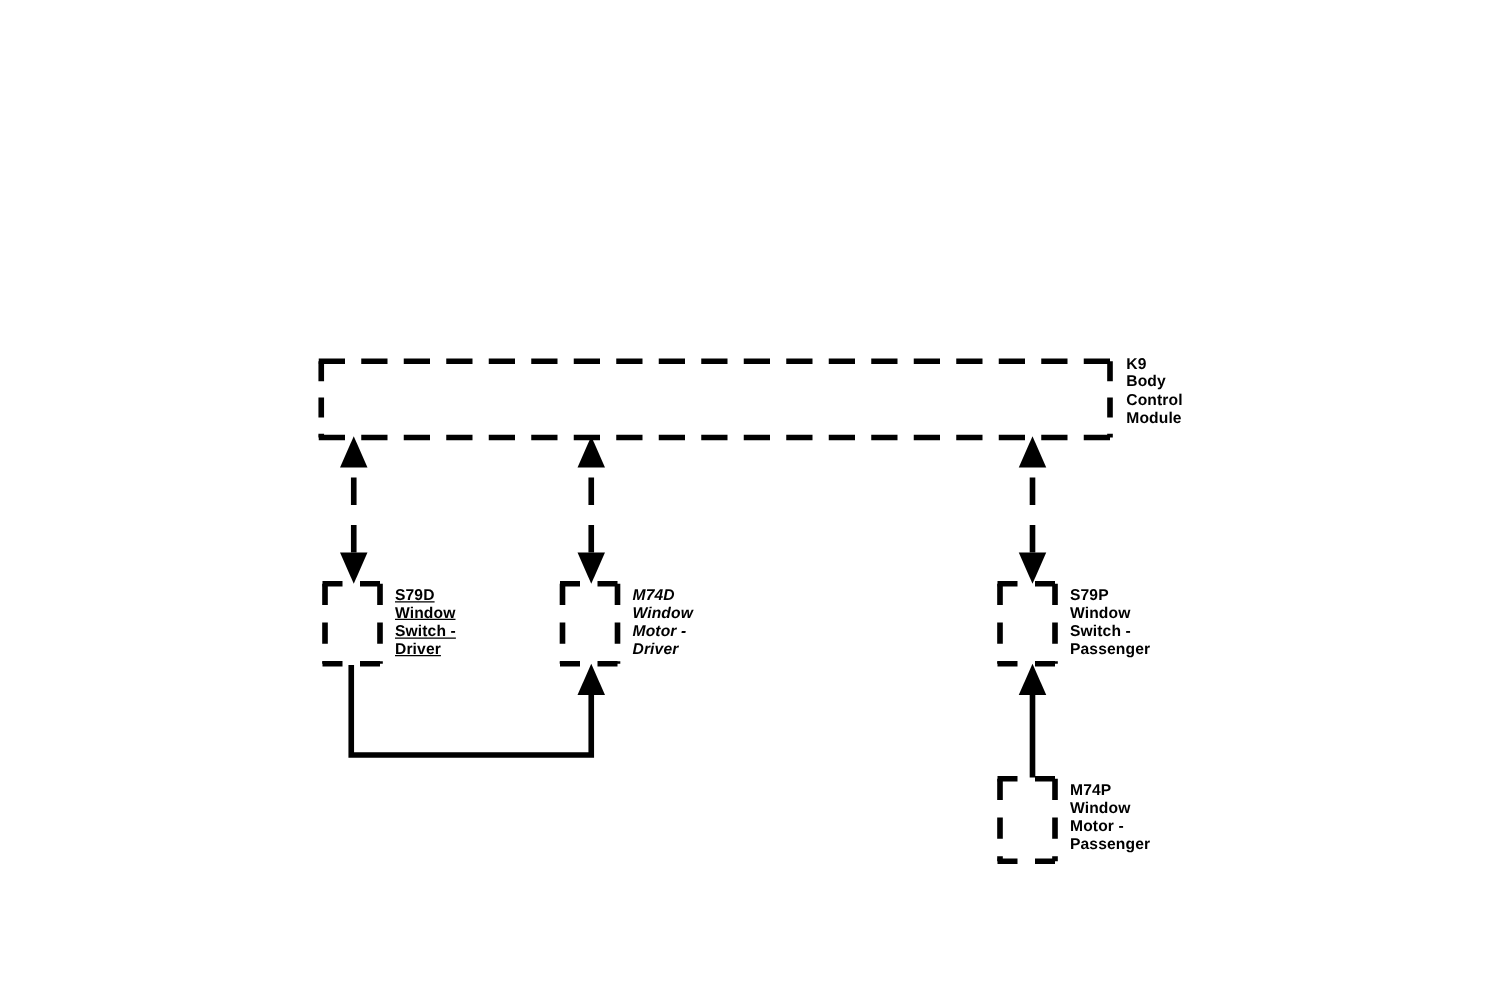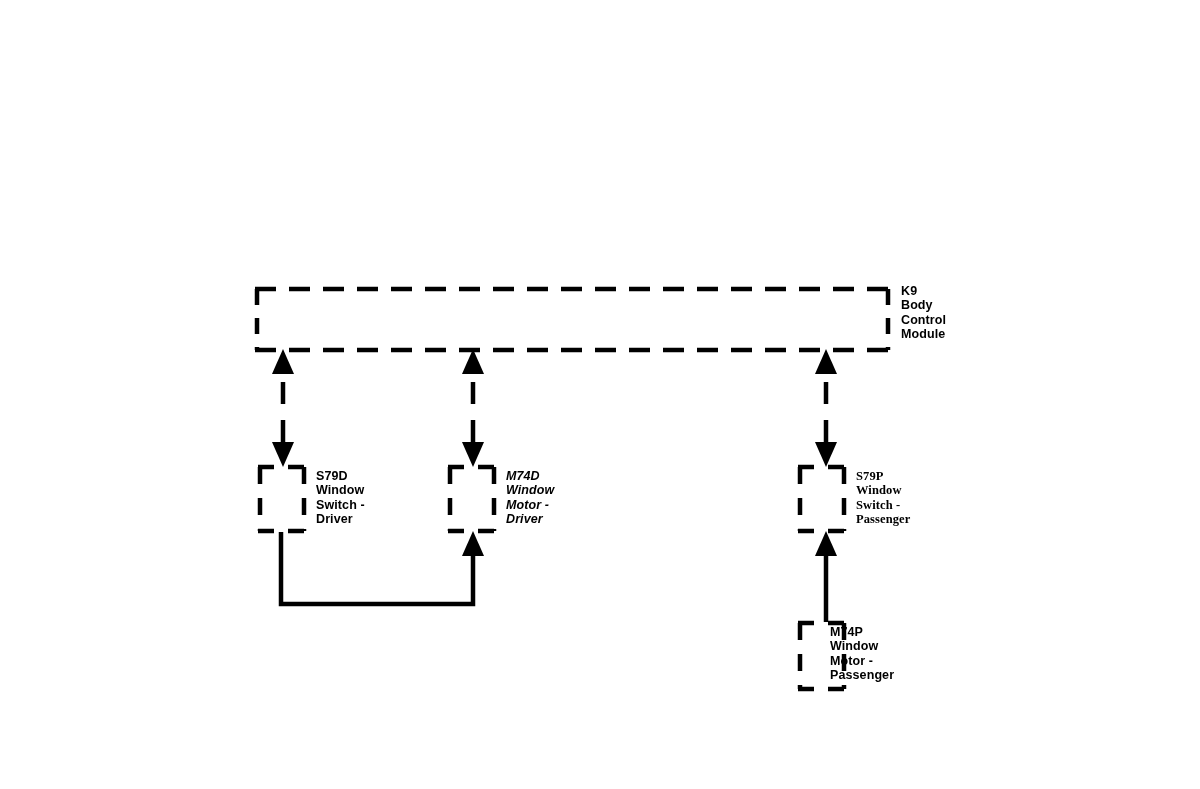--- a/index.html
+++ b/index.html
@@ -116,33 +116,33 @@
       <polygon points="826,531 815,556 837,556" fill="#000"></polygon>
     </g>
 
   </svg>
 
   <div class="comp-label" style="left:901px; top:284px;">K9
 Body
 Control
 Module</div>
 
-  <div class="comp-label" style="left:316px; top:469px;">S79D
+  <div class="comp-label" style="left:316px; top:469px;text-decoration:underline;">S79D
 Window
 Switch -
 Driver</div>
 
   <div class="comp-label" style="left:506px; top:469px;font-style:italic;">M74D
 Window
 Motor -
 Driver</div>
 
-  <div class="comp-label" style="left:856px; top:469px;font-family:Liberation Serif, serif;">S79P
+  <div class="comp-label" style="left:856px; top:469px;">S79P
 Window
 Switch -
 Passenger</div>
 
-  <div class="comp-label" style="left:830px; top:625px;">M74P
+  <div class="comp-label" style="left:856px; top:625px;">M74P
 Window
 Motor -
 Passenger</div>
 
 </div>
 
 </body></html>

